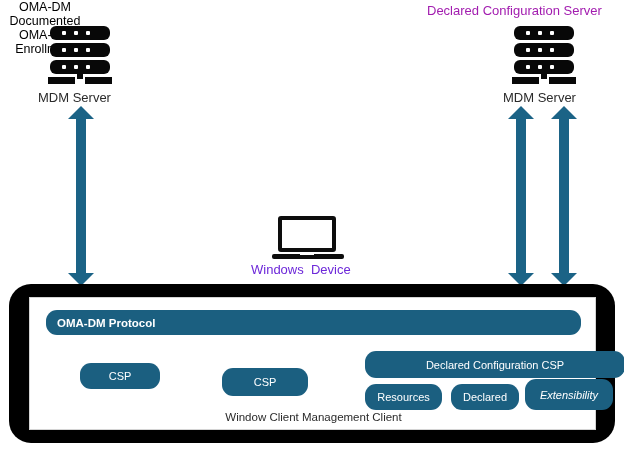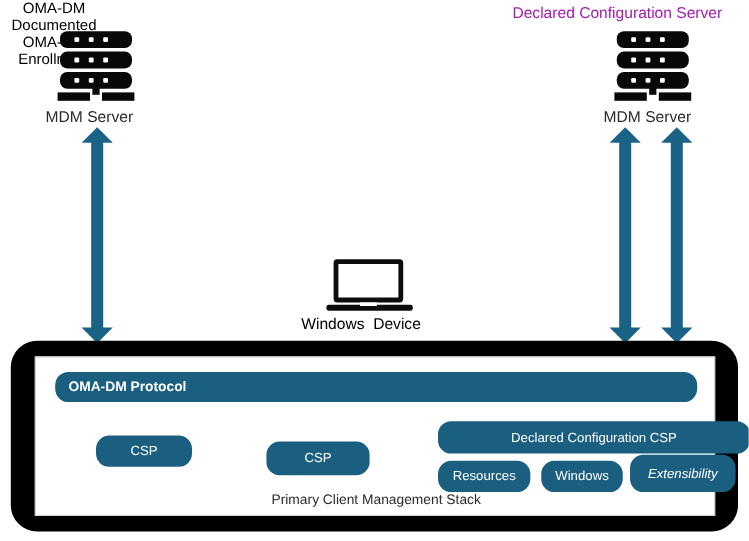--- a/index.html
+++ b/index.html
@@ -49,21 +49,21 @@
   .cap-mdm-right {
     left: 503px;
     top: 90px;
     font-size: 13px;
     color: #2b2b2b;
   }
   .cap-device {
     left: 251px;
     top: 262px;
     font-size: 13px;
-    color: #000000;
+    color: #6d28d9;
   }
 
   .oma-left {
     left: 103px;
     top: 180px;
     width: 90px;
     text-align: center;
     font-size: 12.5px;
   }
   .oma-right {
@@ -343,21 +343,21 @@
       <div class="tealbox protocol-bar">OMA-DM Protocol</div>
 
       <div class="tealbox csp1">CSP</div>
 
       <div class="tealbox csp2">CSP</div>
 
       <div class="tealbox dc-csp">Declared Configuration CSP</div>
 
       <div class="tealbox res">Resources</div>
 
-      <div class="tealbox set">Windows</div>
+      <div class="tealbox set">Declared</div>
 
       <div class="tealbox ext">Extensibility</div>
 
-      <div class="stack-caption">Primary Client Management Stack</div>
+      <div class="stack-caption">Window Client Management Client</div>
     </div>
   </div>
 
 </div>
 
 </body></html>

